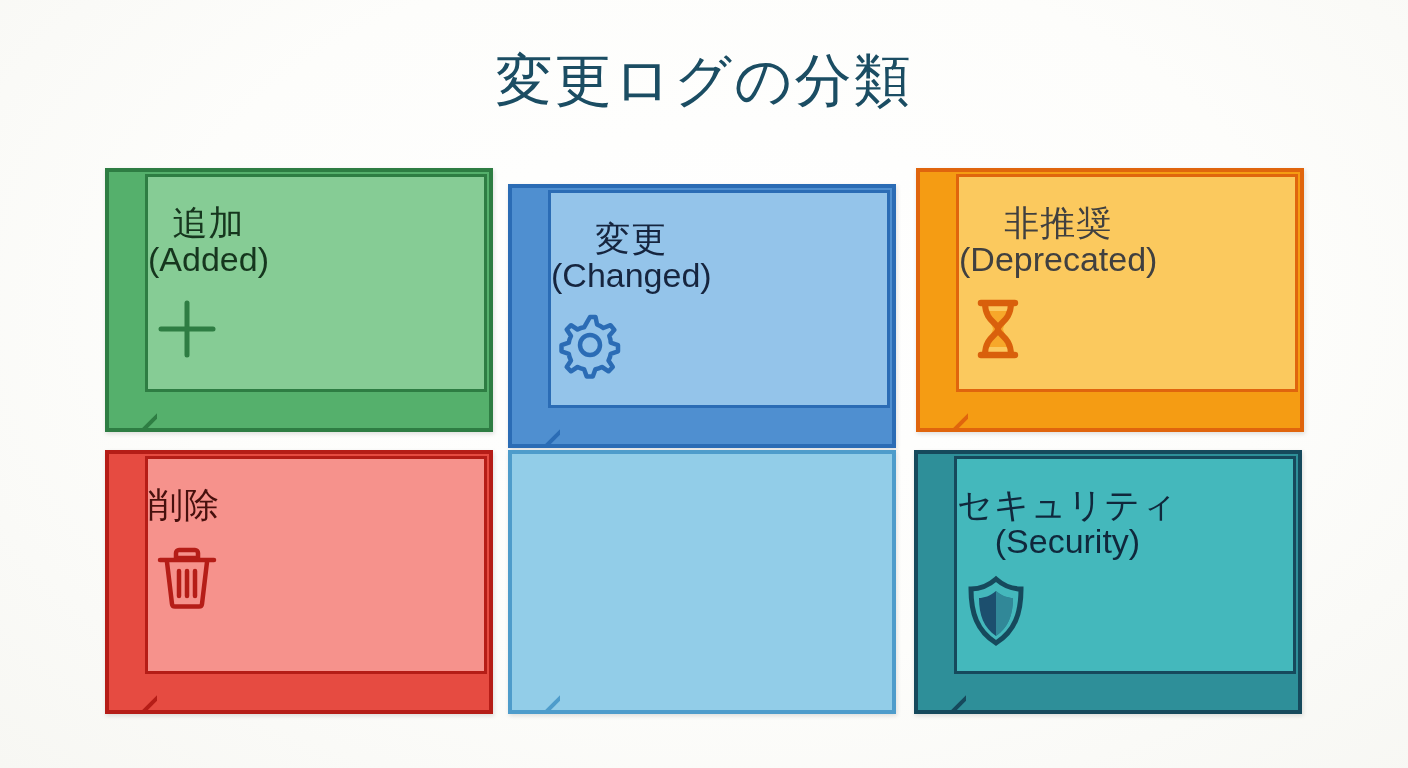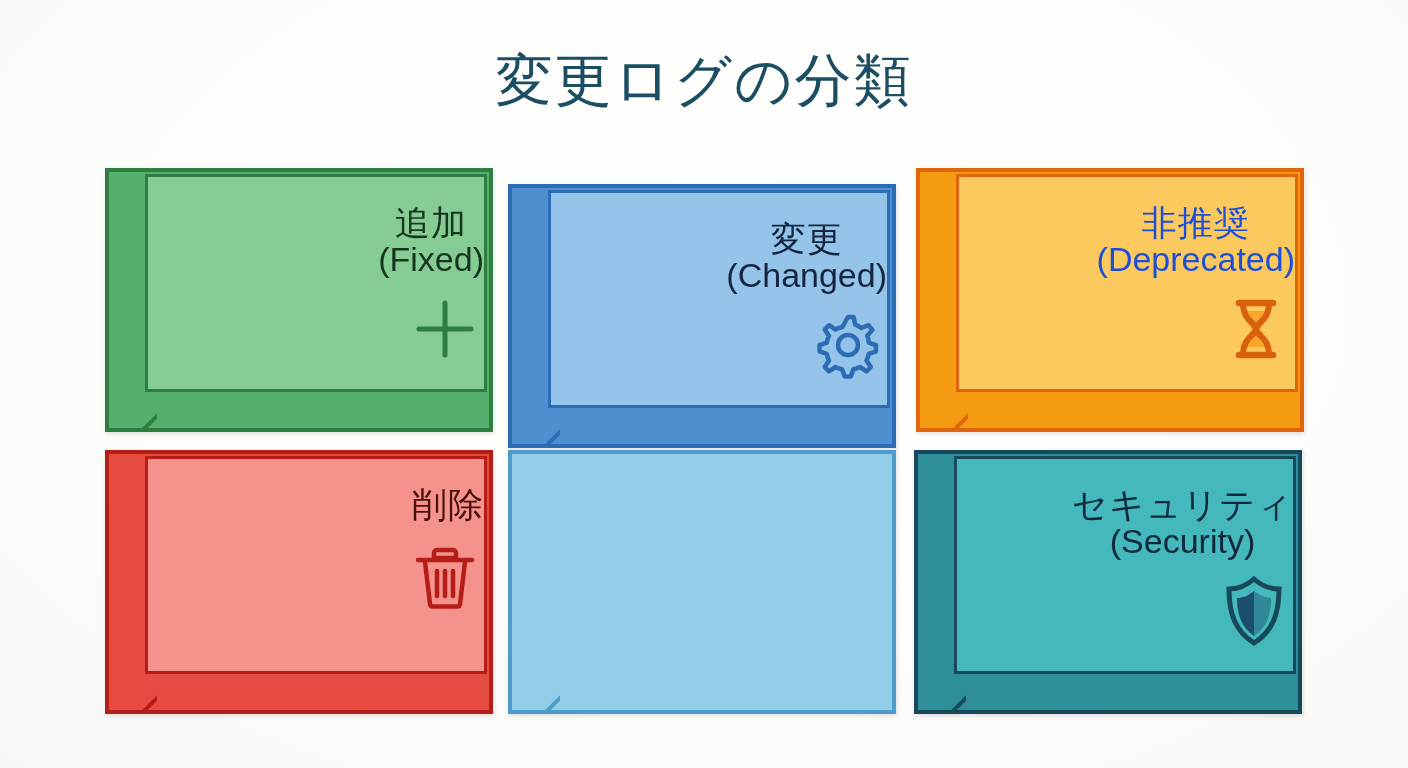--- a/index.html
+++ b/index.html
@@ -96,21 +96,21 @@
     position: absolute;
     left: 40px;
     top: 6px;
     right: 6px;
     bottom: 40px;
     box-sizing: border-box;
     border-width: 3px;
     border-style: solid;
     display: flex;
     flex-direction: column;
-    align-items: flex-end;
+    align-items: flex-start;
     justify-content: flex-start;
   }
 
   .label-block {
     margin-top: 26px;
     text-align: center;
     white-space: nowrap;
   }
   .label-jp {
     font-size: 35px;
@@ -143,21 +143,21 @@
   
   .c1 .box  { background: #4f8fd0; border-color: #2b6cb5; }
   .c1 .miter::after { background: #2b6cb5; }
   .c1 .face { background: #94c4ea; border-color: #2b6cb5; }
   .c1 .label-jp, .c1 .label-en { color: #16253f; }
 
   
   .c2 .box  { background: #f59c13; border-color: #e0650d; }
   .c2 .miter::after { background: #e0650d; }
   .c2 .face { background: #fbc95e; border-color: #e0650d; }
-  .c2 .label-jp, .c2 .label-en { color: #1d4ed8; }
+  .c2 .label-jp, .c2 .label-en { color: #404040; }
 
   
   .c3 .box  { background: #e64b41; border-color: #b51d17; }
   .c3 .miter::after { background: #b51d17; }
   .c3 .face { background: #f6928c; border-color: #b51d17; }
   .c3 .label-jp, .c3 .label-en { color: #47100d; }
 
   
   .c4 .box  { background: #92cde8; border-color: #4e9ccb; }
   .c4 .miter::after { background: #4e9ccb; }
@@ -179,21 +179,21 @@
 
   <div id="grid">
 
     <div class="card c0">
       <div class="box">
         <div class="miter"></div>
       </div>
       <div class="face">
         <div class="label-block">
           <div class="label-jp">追加</div>
-          <div class="label-en">(Fixed)</div>
+          <div class="label-en">(Added)</div>
         </div>
         <div class="icon-wrap">
           <svg width="72" height="72" viewBox="0 0 72 72" fill="none" stroke="#2e7d43" stroke-width="5" stroke-linecap="round">
             <line x1="36" y1="10" x2="36" y2="62"></line>
             <line x1="10" y1="36" x2="62" y2="36"></line>
           </svg>
         </div>
       </div>
     </div>
 

